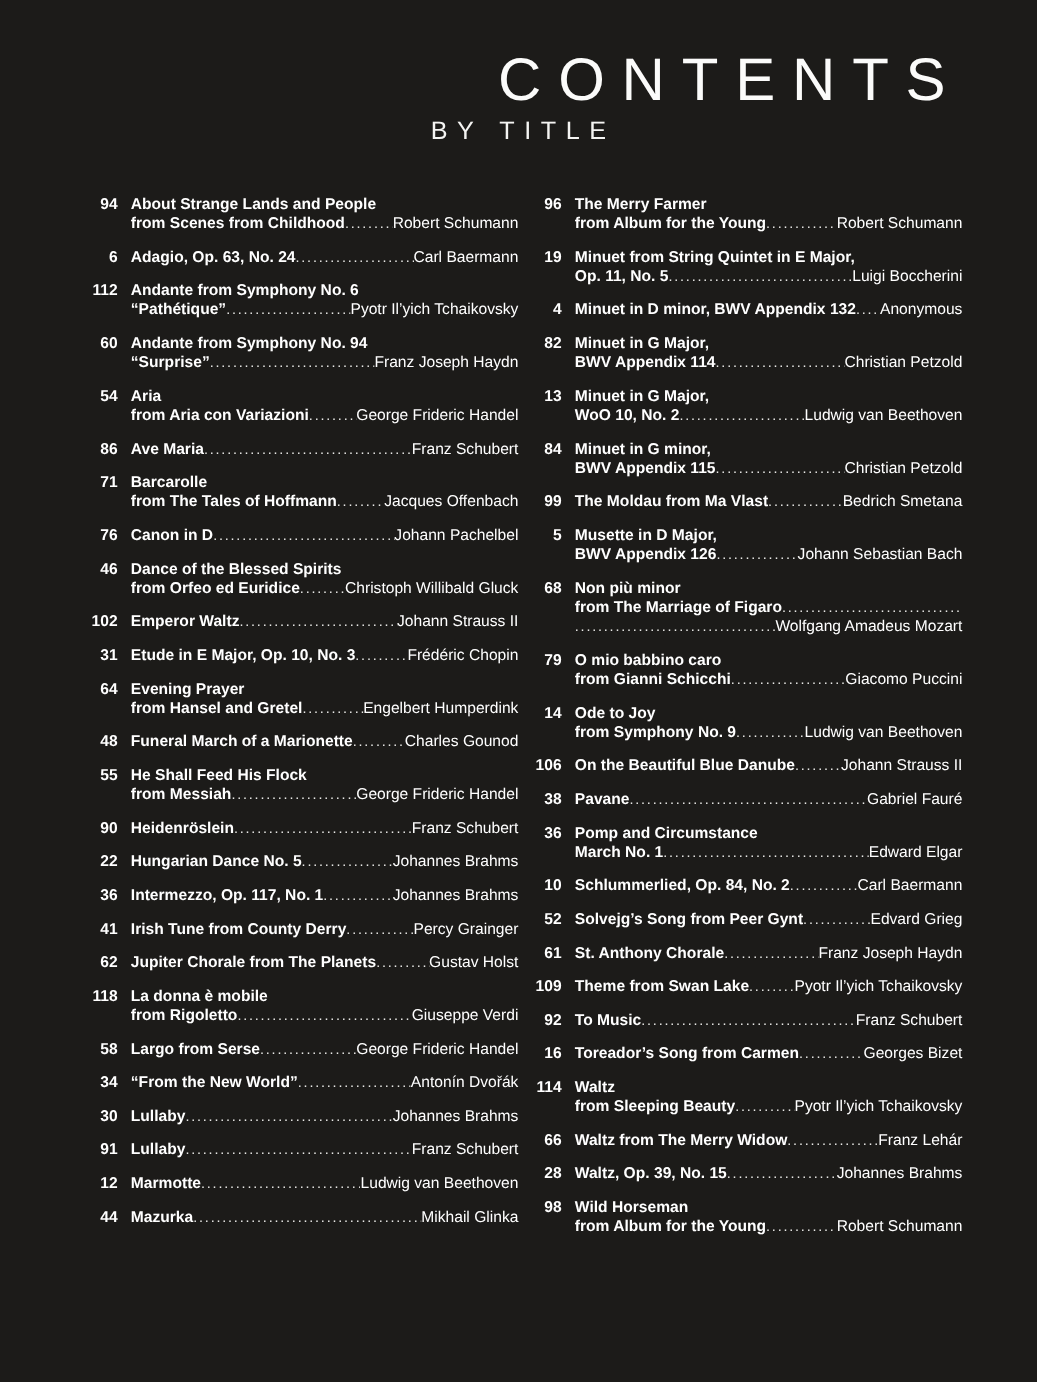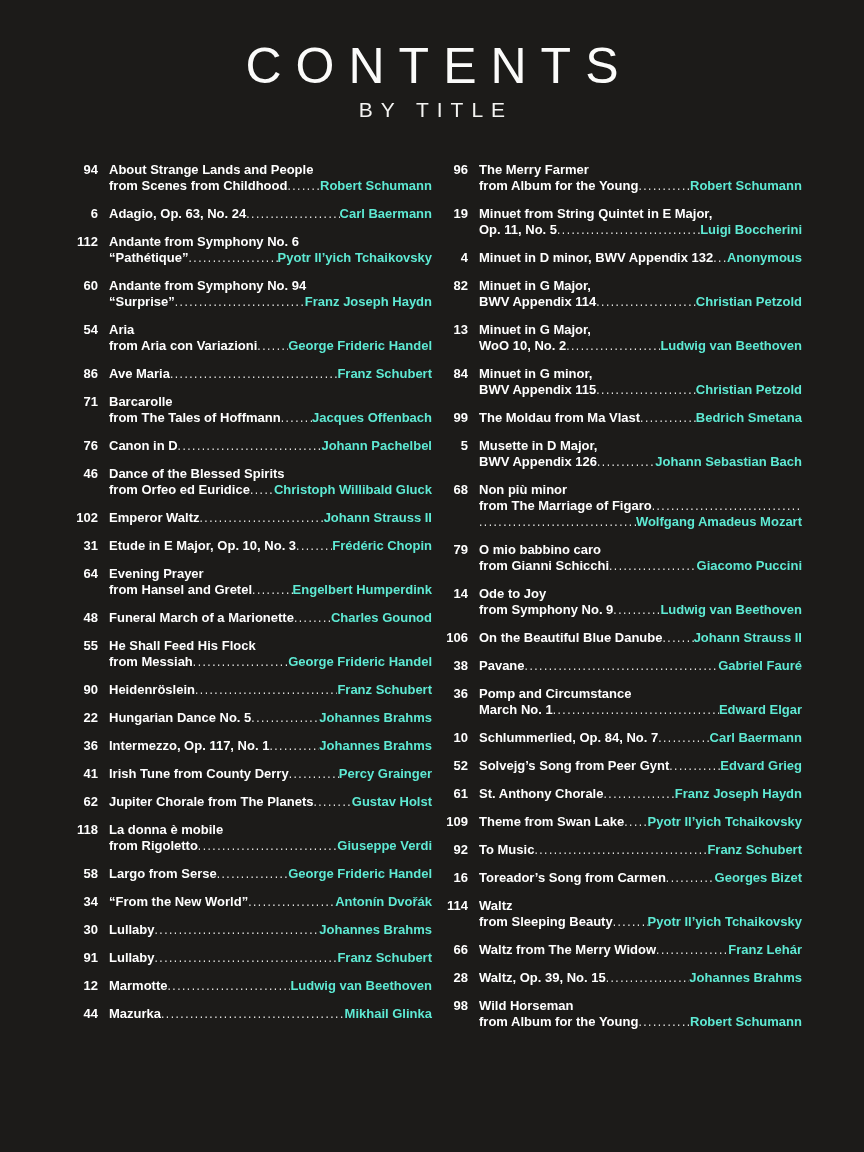--- a/index.html
+++ b/index.html
@@ -16,20 +16,21 @@
     overflow: hidden;
   }
   .header { text-align: center; margin-bottom: 40px; }
   .title {
     font-size: 50px;
     font-weight: 300;
     letter-spacing: 14px;
     padding-left: 14px;
     line-height: 1.05;
     color: #fbfbfa;
+    text-align: right;
   }
   .subtitle {
     font-size: 21px;
     font-weight: 300;
     letter-spacing: 8px;
     padding-left: 8px;
     margin-top: 5px;
     color: #f4f4f2;
   }
   .columns { display: flex; }
@@ -61,23 +62,23 @@
     white-space: nowrap;
     font-weight: normal;
     color: #e9e9e7;
   }
   .dots::before {
     content: "..........................................................................................................................";
     letter-spacing: 1.5px;
     font-size: 12px;
   }
   .composer {
-    font-weight: bold;
+    font-weight: normal;
     white-space: nowrap;
-    color: #5eead4;
+    color: #ffffff;
   }
 </style>
 </head>
 <body>
 
 <div class="page">
   <div class="header">
     <div class="title">CONTENTS</div>
     <div class="subtitle">BY TITLE</div>
   </div>
@@ -543,21 +544,21 @@
               <span class="t"><span>March No. 1</span></span>
               <span class="dots"></span>
               <span class="composer">Edward Elgar</span>
             </div>
           </div>
         </div>
         <div class="entry">
           <div class="pnum">10</div>
           <div class="ebody">
             <div class="line">
-              <span class="t"><span>Schlummerlied, Op. 84, No. 7</span></span>
+              <span class="t"><span>Schlummerlied, Op. 84, No. 2</span></span>
               <span class="dots"></span>
               <span class="composer">Carl Baermann</span>
             </div>
           </div>
         </div>
         <div class="entry">
           <div class="pnum">52</div>
           <div class="ebody">
             <div class="line">
               <span class="t"><span>Solvejg’s Song from </span><span class="it">Peer Gynt</span></span>

